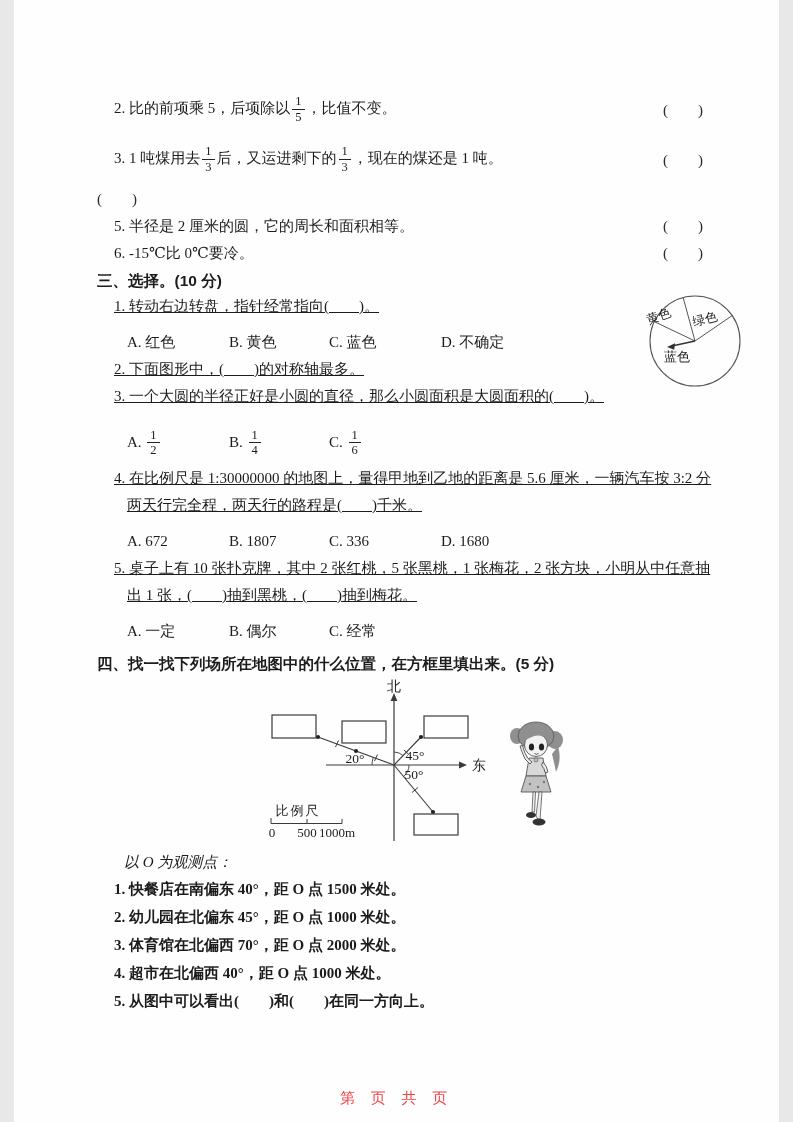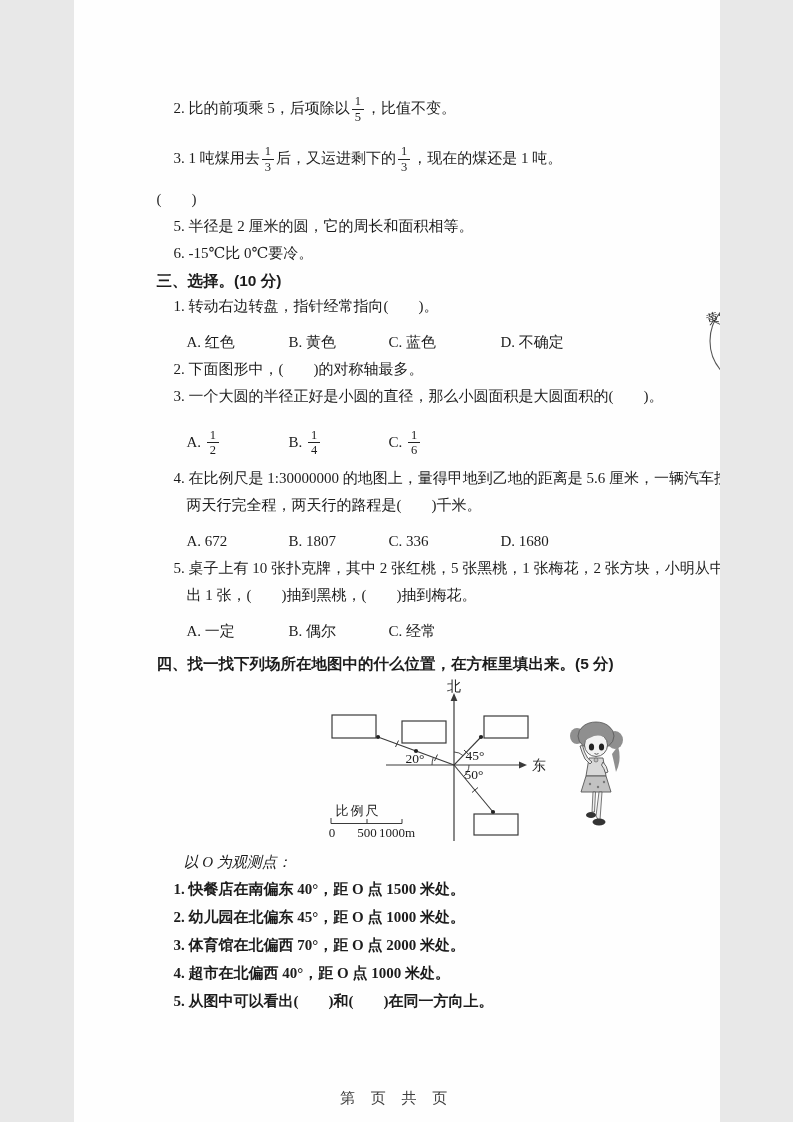--- a/index.html
+++ b/index.html
@@ -1,18 +1,18 @@
 <!DOCTYPE html>
 <html><head>
 <meta charset="utf-8">
 <style>
   html,body{margin:0;padding:0;background:#e8e8e8;}
   .page{
     position:relative;
-    width:646px;height:1122px;
+    width:765px;height:1122px;
     margin:0 auto;
     background:#fefefe;
     color:#1c1c1c;
     font-family:"Liberation Serif","DejaVu Serif",serif;
     font-size:15px;
     overflow:hidden;
   }
   .content{margin-left:83px;width:616px;}
   
   .judge-list{padding-top:86px;}
@@ -26,35 +26,35 @@
   .frac{display:inline-flex;flex-direction:column;vertical-align:middle;text-align:center;
         font-size:12.5px;line-height:1.15;margin:0 2px;position:relative;top:-1px;}
   .frac .fn{border-bottom:1px solid #222;padding:0 3px;}
   .frac .fd{padding:0 3px;}
   
   .sec-head{font-family:Liberation Sans, sans-serif;font-weight:bold;
             font-size:15.5px;line-height:24px;margin-top:2px;}
   .sec-head.four{margin-top:6px;line-height:26px;}
   
   .qblock{margin:0;}
-  .qtext{line-height:27px;padding-left:30px;text-indent:-13px;}
+  .qtext{line-height:27px;padding-left:30px;text-indent:-13px;text-decoration:underline;}
   .opts{display:grid;grid-template-columns:102px 100px 112px 1fr;padding-left:30px;line-height:27px;margin-top:9px;}
   .opts.fr{line-height:46px;height:46px;align-items:center;}
   .opt{white-space:nowrap;}
   
   .map-area{position:relative;height:172px;}
   .map-svg{position:absolute;left:162px;top:0;}
   .girl-svg{position:absolute;left:409px;top:39px;}
   .obs-intro{margin-left:27px;line-height:26px;font-style:italic;}
   .lrow{margin-left:17px;line-height:28px;font-weight:bold;}
   
   .spinner-svg{position:absolute;left:630px;top:292px;}
   
   .footer{position:absolute;left:0;right:0;bottom:14px;text-align:center;
-          font-size:15px;letter-spacing:6px;color:#404040;}
+          font-size:15px;letter-spacing:6px;color:#ef4444;}
   svg text{font-family:"Liberation Serif","DejaVu Serif",serif;fill:#1c1c1c;}
 </style>
 </head>
 <body>
 
 <div class="page">
 
   <div class="content">
 
     <div class="judge-list">

